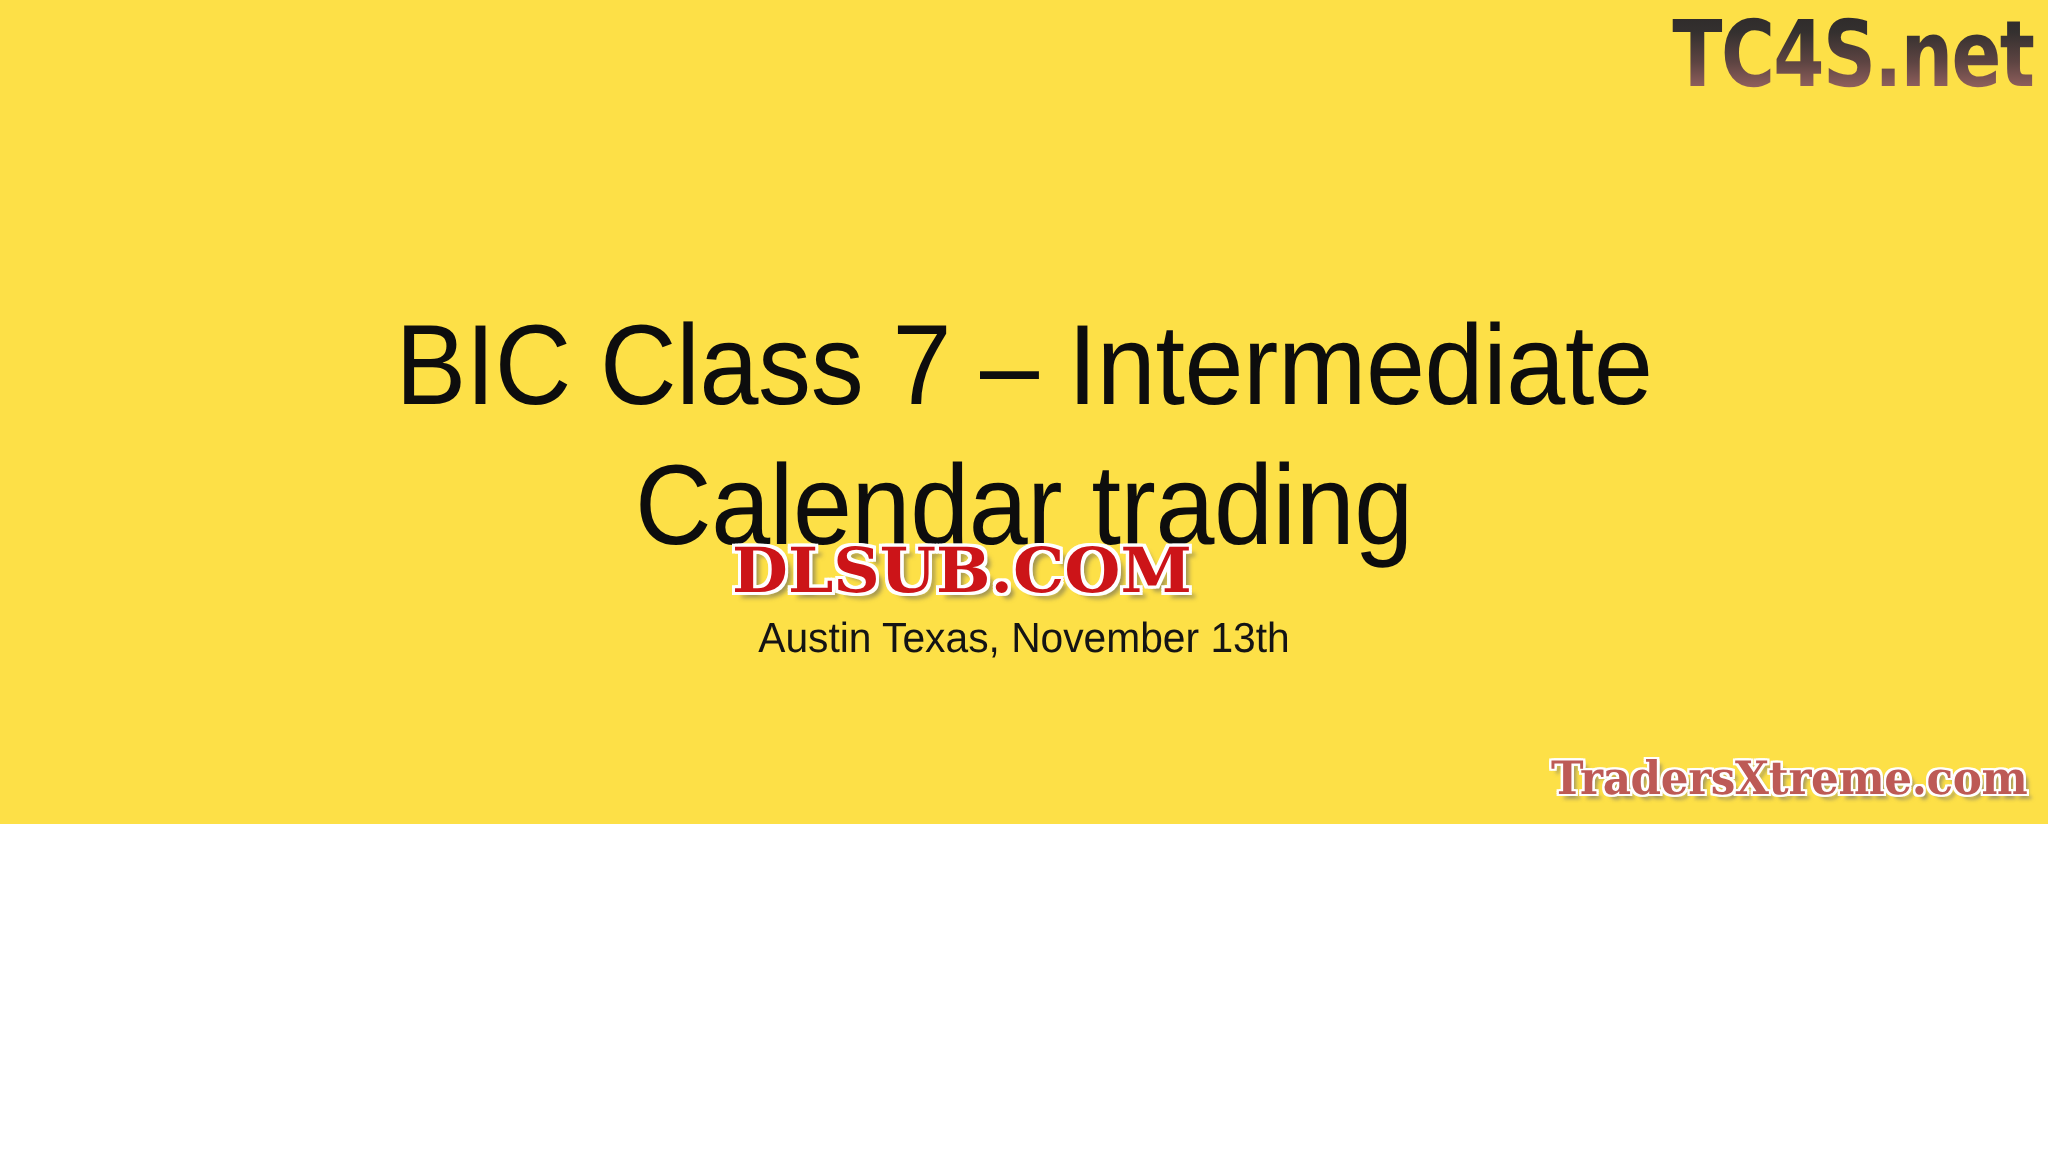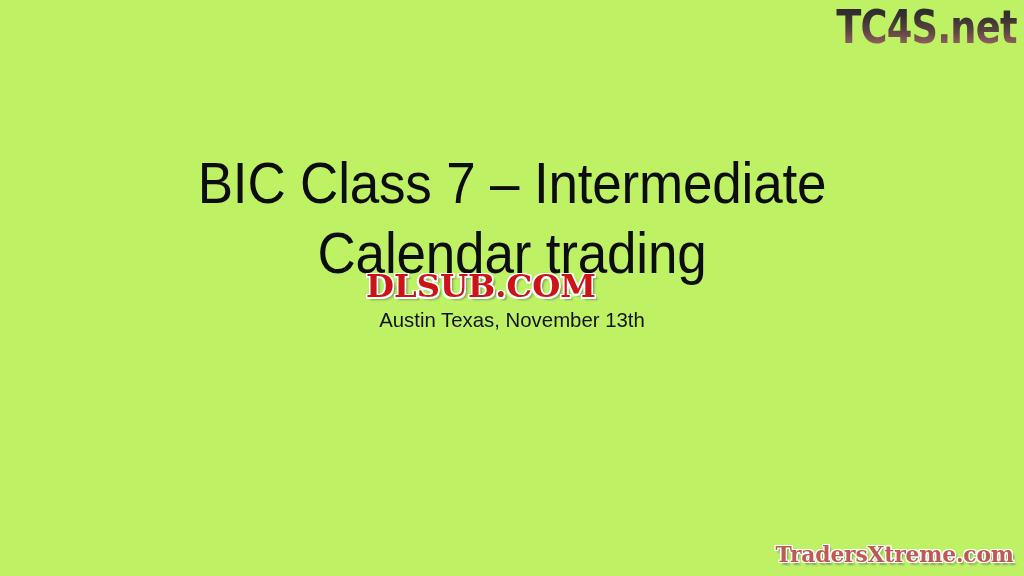--- a/index.html
+++ b/index.html
@@ -4,22 +4,22 @@
 <style>
   html, body {
     margin: 0;
     padding: 0;
     background: #ffffff;
   }
 
   #slide {
     position: relative;
     width: 1024px;
-    height: 576px;
-    background: #bef264;
+    height: 412px;
+    background: #fde047;
     overflow: hidden;
     font-family: "Liberation Sans", sans-serif;
     -webkit-font-smoothing: antialiased;
   }
 
   
   #title-block {
     position: absolute;
     left: 0;
     top: 148px;

